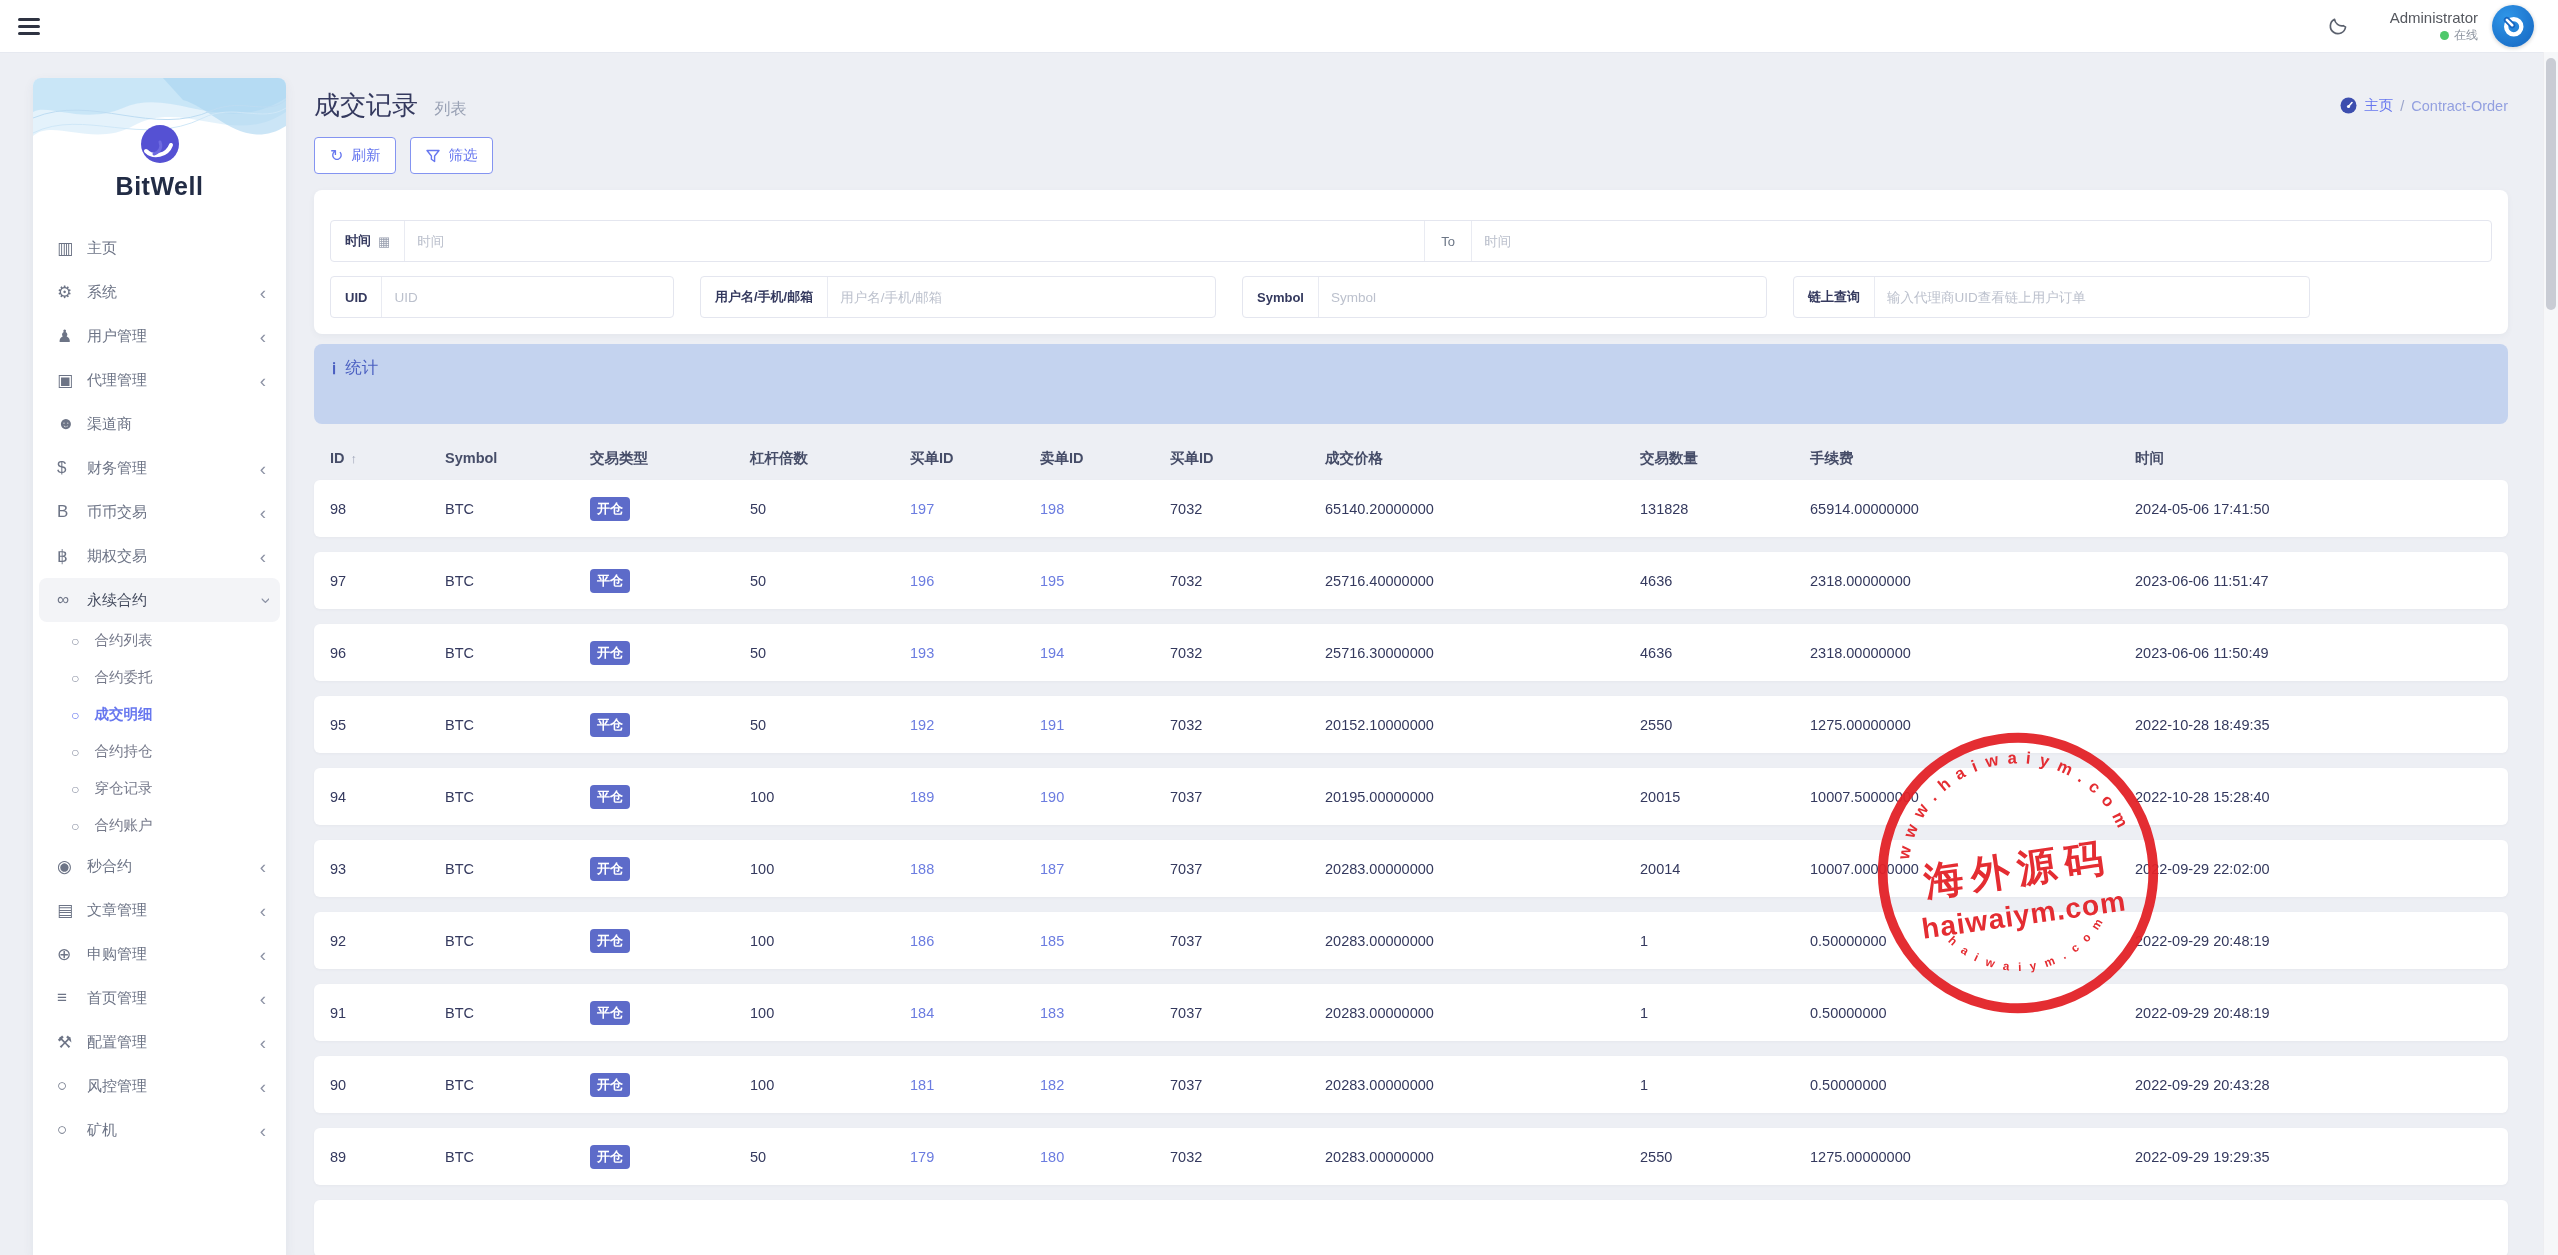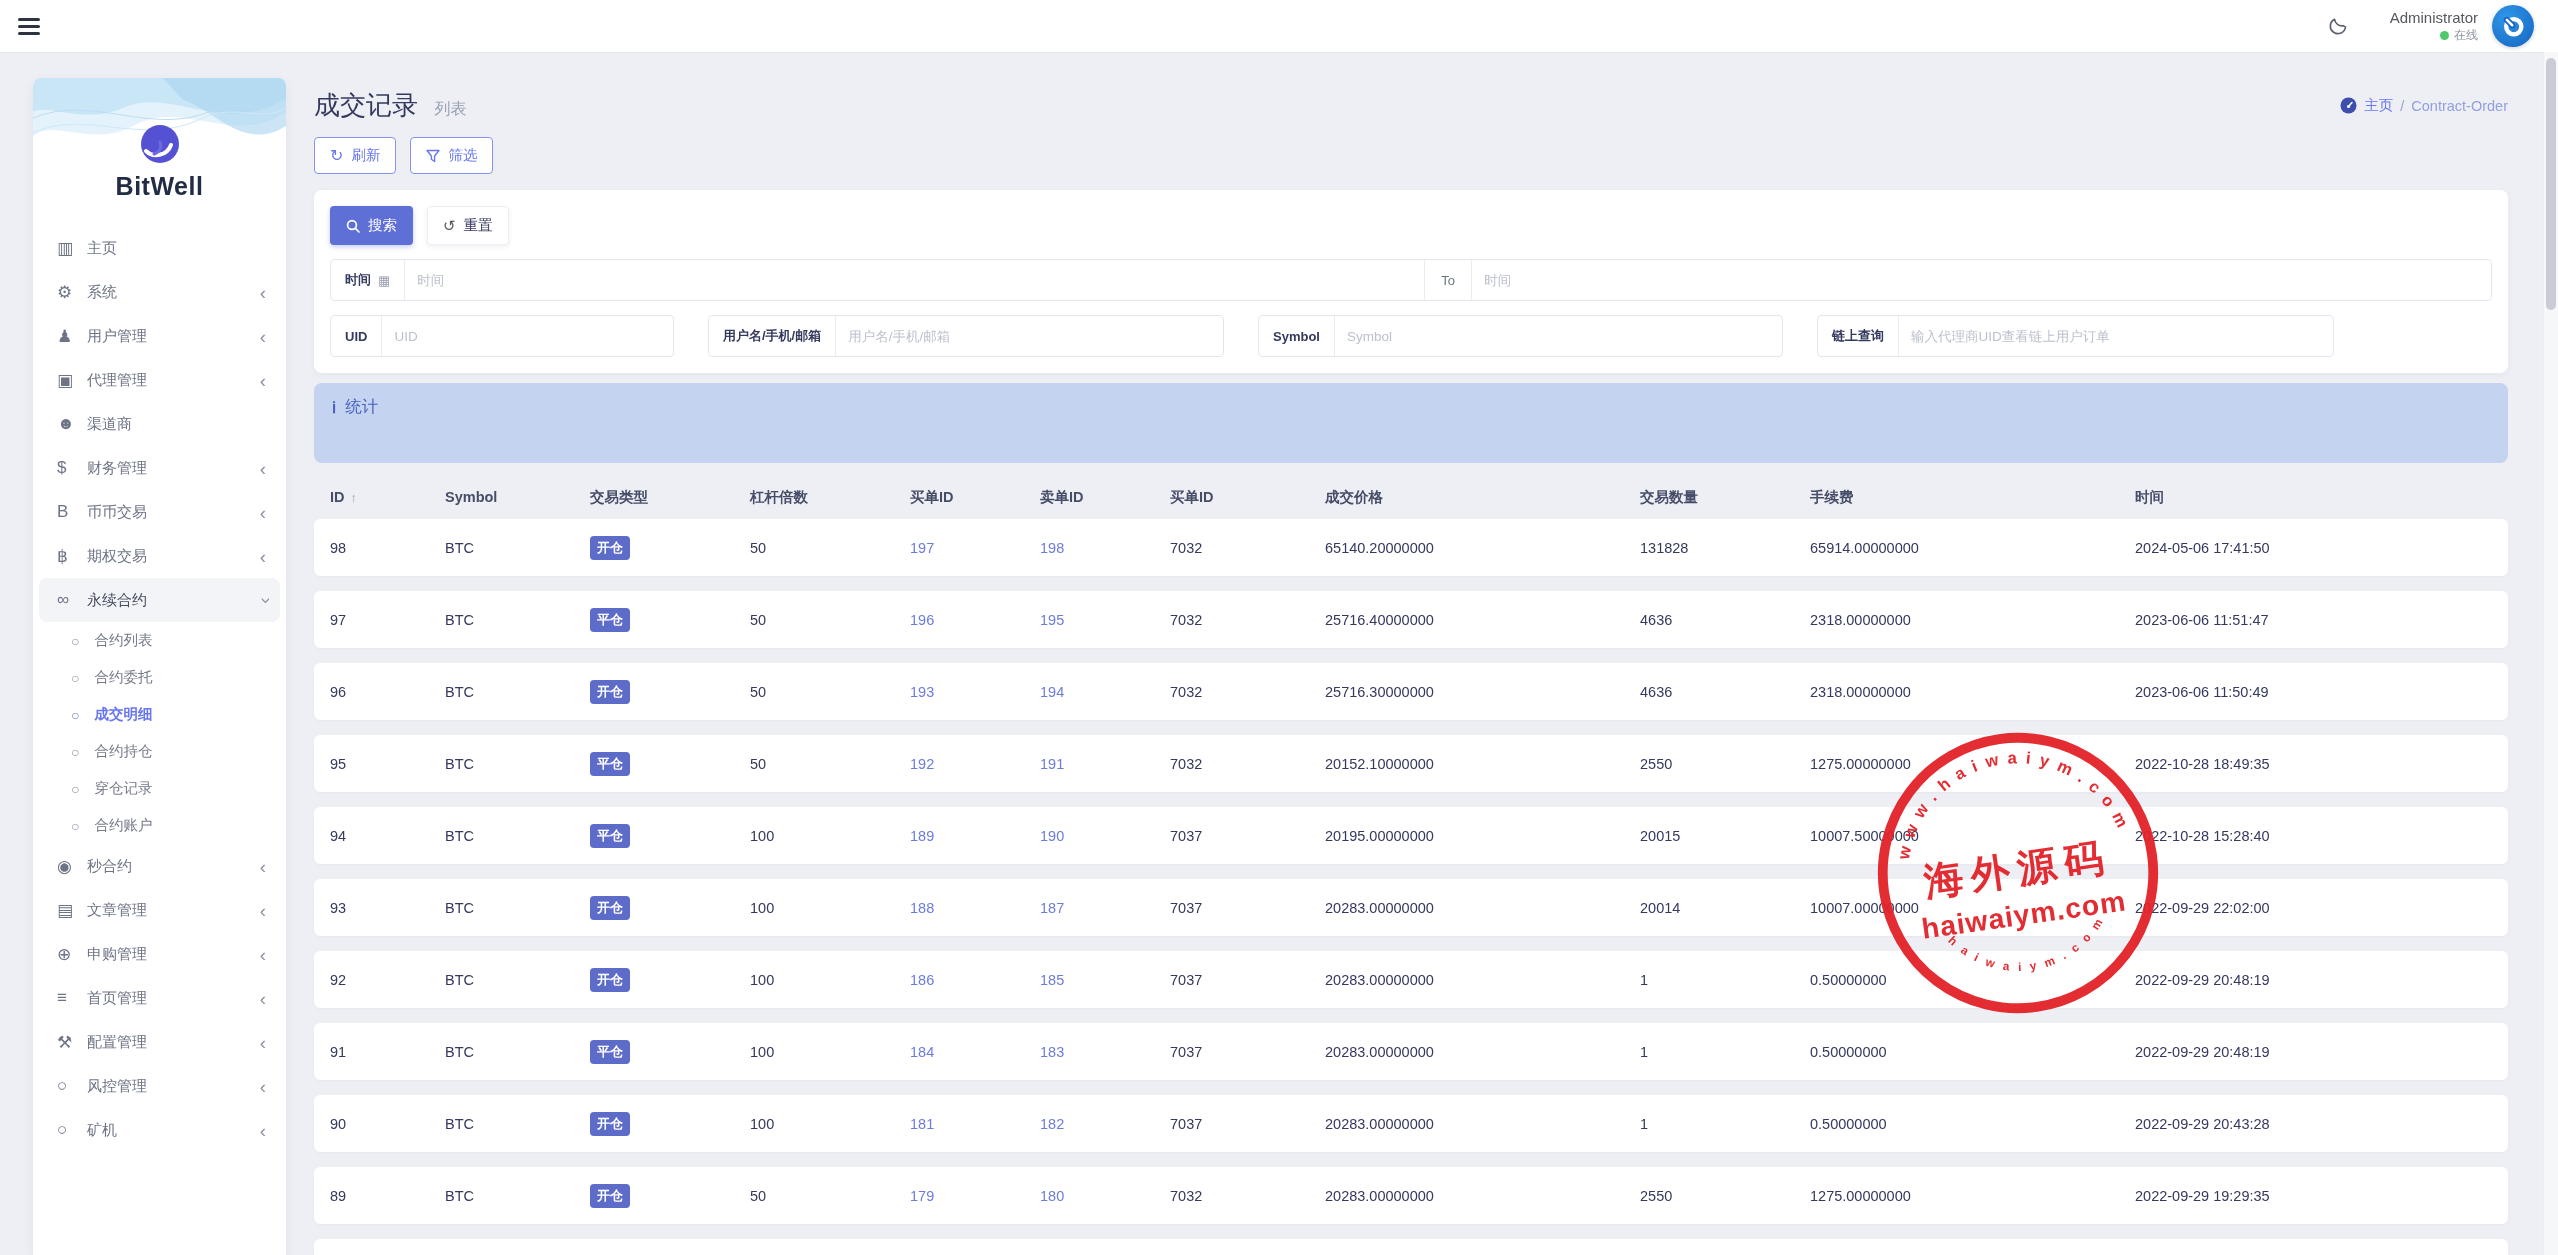--- a/index.html
+++ b/index.html
@@ -63,21 +63,21 @@
     font-size:14.5px;border-radius:4px;padding:9px 15px;cursor:pointer;font-family:inherit;box-shadow:0 2px 5px rgba(60,70,100,.08);}
   .btn-plain .ic{font-size:15px;color:#55585f;}
   .igroup{display:flex;align-items:center;height:40px;border:1px solid #e4e6ef;border-radius:4px;background:#fff;overflow:hidden;}
   .ig-label{padding:0 14px;font-size:13px;font-weight:bold;color:#34395e;border-right:1px solid #e9ebf2;
     height:100%;display:flex;align-items:center;gap:7px;white-space:nowrap;flex:none;}
   .ig-label .cal{color:#9aa0b0;font-weight:normal;font-size:13px;}
   .igroup input{border:none;outline:none;flex:1;min-width:0;font-size:13.5px;padding:0 12px;color:#34395e;font-family:inherit;background:transparent;}
   .igroup input::placeholder{color:#bcc1cd;}
   .time-group{margin-top:14px;}
   .ig-to{width:46px;flex:none;text-align:center;font-size:13px;color:#6c7686;border-left:1px solid #e9ebf2;border-right:1px solid #e9ebf2;height:100%;display:flex;align-items:center;justify-content:center;}
-  .fields-row{margin-top:14px;display:flex;gap:34px;}
+  .fields-row{margin-top:14px;display:flex;gap:26px;}
   .fields-row .igroup:nth-of-type(1){width:342px;}
   .fields-row .igroup:nth-of-type(2){width:514px;}
   .fields-row .igroup:nth-of-type(3){width:523px;}
   .fields-row .igroup:nth-of-type(4){width:515px;}
   
   .stats{margin-top:10px;background:#c4d3ef;border-radius:8px;padding:13px 18px;height:54px;}
   .stats-title{font-size:16.5px;color:#4a5fc1;display:flex;align-items:center;gap:9px;}
   .stats-title .info-i{font-family:"DejaVu Serif","Liberation Serif",serif;font-weight:bold;font-size:16px;}
   .stats-badges{margin-top:8px;display:flex;gap:10px;}
   .sbadge{background:#f1f4fa;border-radius:4px;padding:5px 10px;font-size:13.5px;color:#3a4263;white-space:nowrap;}
@@ -304,33 +304,20 @@
     </button>
     <button class="btn-outline">
       <svg width="14" height="14" viewBox="0 0 14 14">
         <path d="M1 1.5 H13 L8.6 7 V12.5 L5.4 10.2 V7 Z" fill="none" stroke="#6777ef" stroke-width="1.4" stroke-linejoin="round"></path>
       </svg>
       <span>筛选</span>
     </button>
   </div>
 
   <section class="search-card">
-    <div class="row-btns">
-      <button class="btn-primary">
-        <svg width="14" height="14" viewBox="0 0 14 14">
-          <circle cx="6" cy="6" r="4.4" fill="none" stroke="#fff" stroke-width="1.7"></circle>
-          <path d="M9.4 9.4 L13 13" stroke="#fff" stroke-width="1.7" stroke-linecap="round"></path>
-        </svg>
-        <span>搜索</span>
-      </button>
-      <button class="btn-plain">
-        <span class="ic">↺</span>
-        <span>重置</span>
-      </button>
-    </div>
 
     <div class="igroup time-group">
       <span class="ig-label">
         <b>时间</b>
         <span class="cal">▦</span>
       </span>
       <input placeholder="时间" style="">
       <span class="ig-to">To</span>
       <input placeholder="时间" style="">
     </div>

